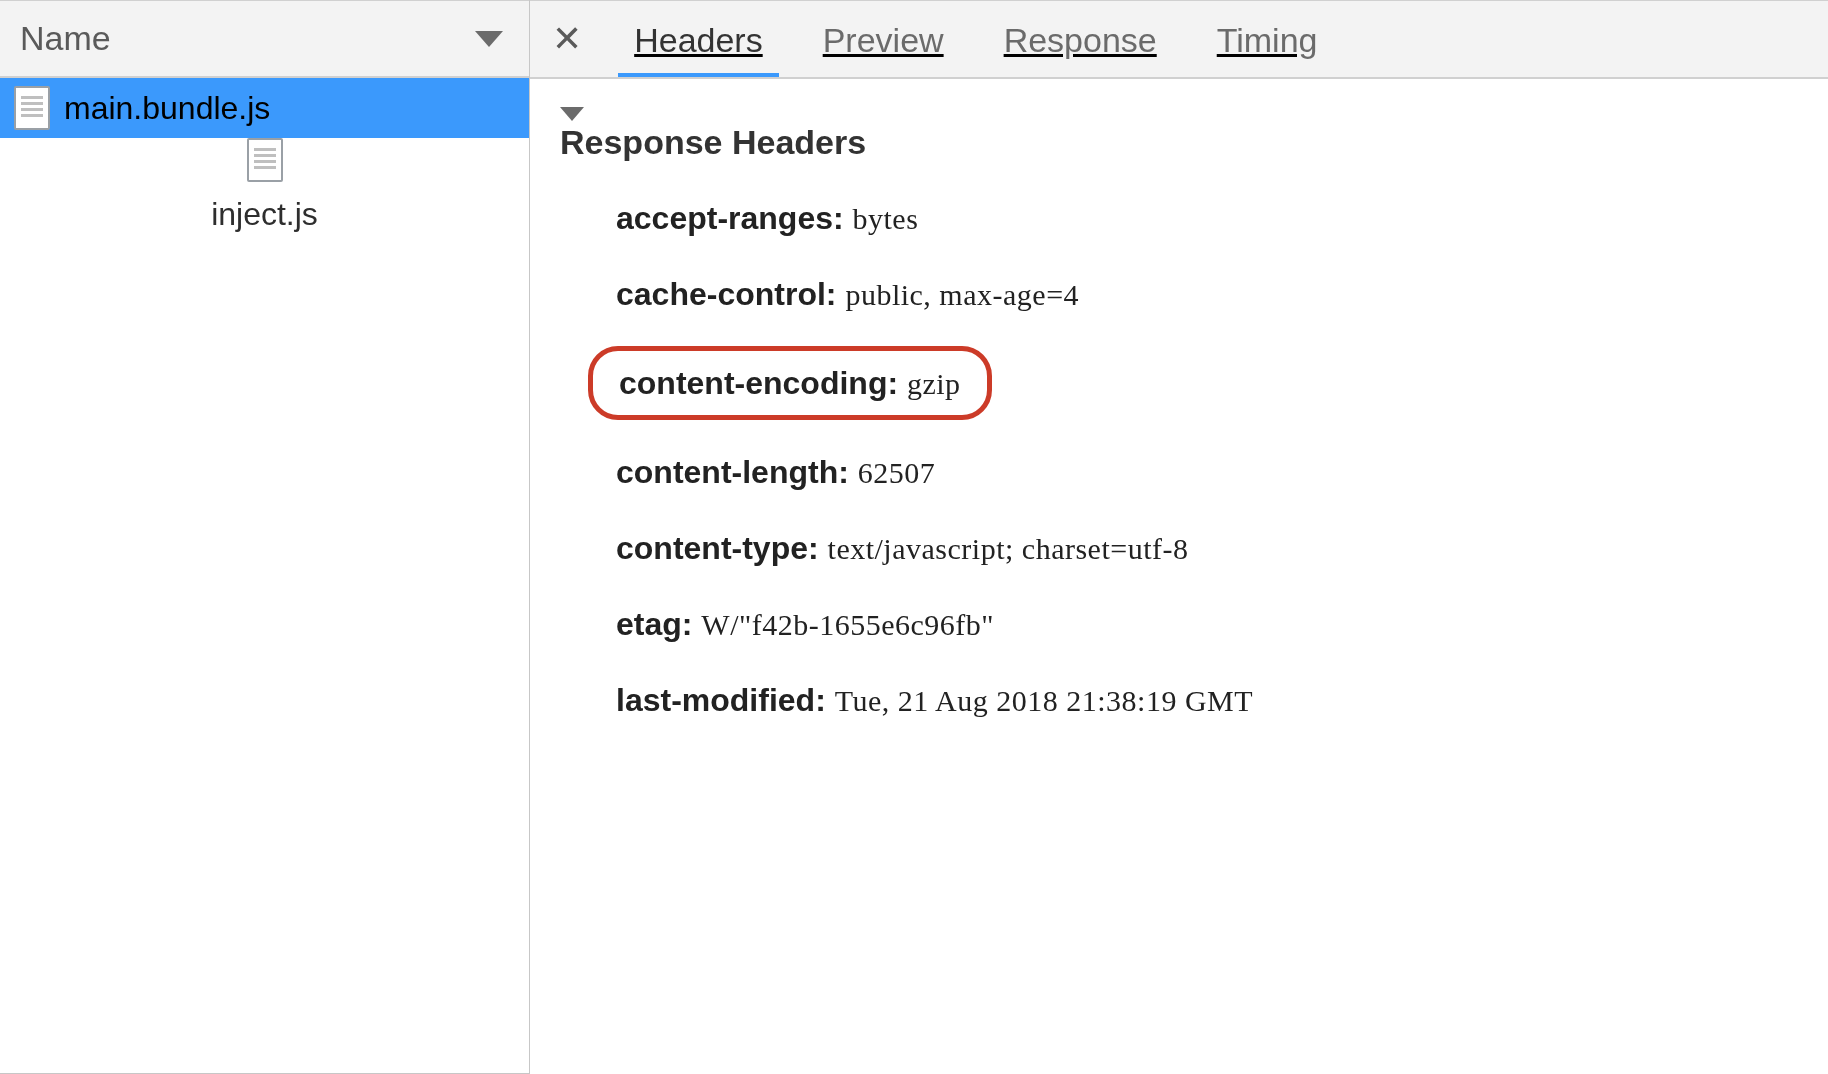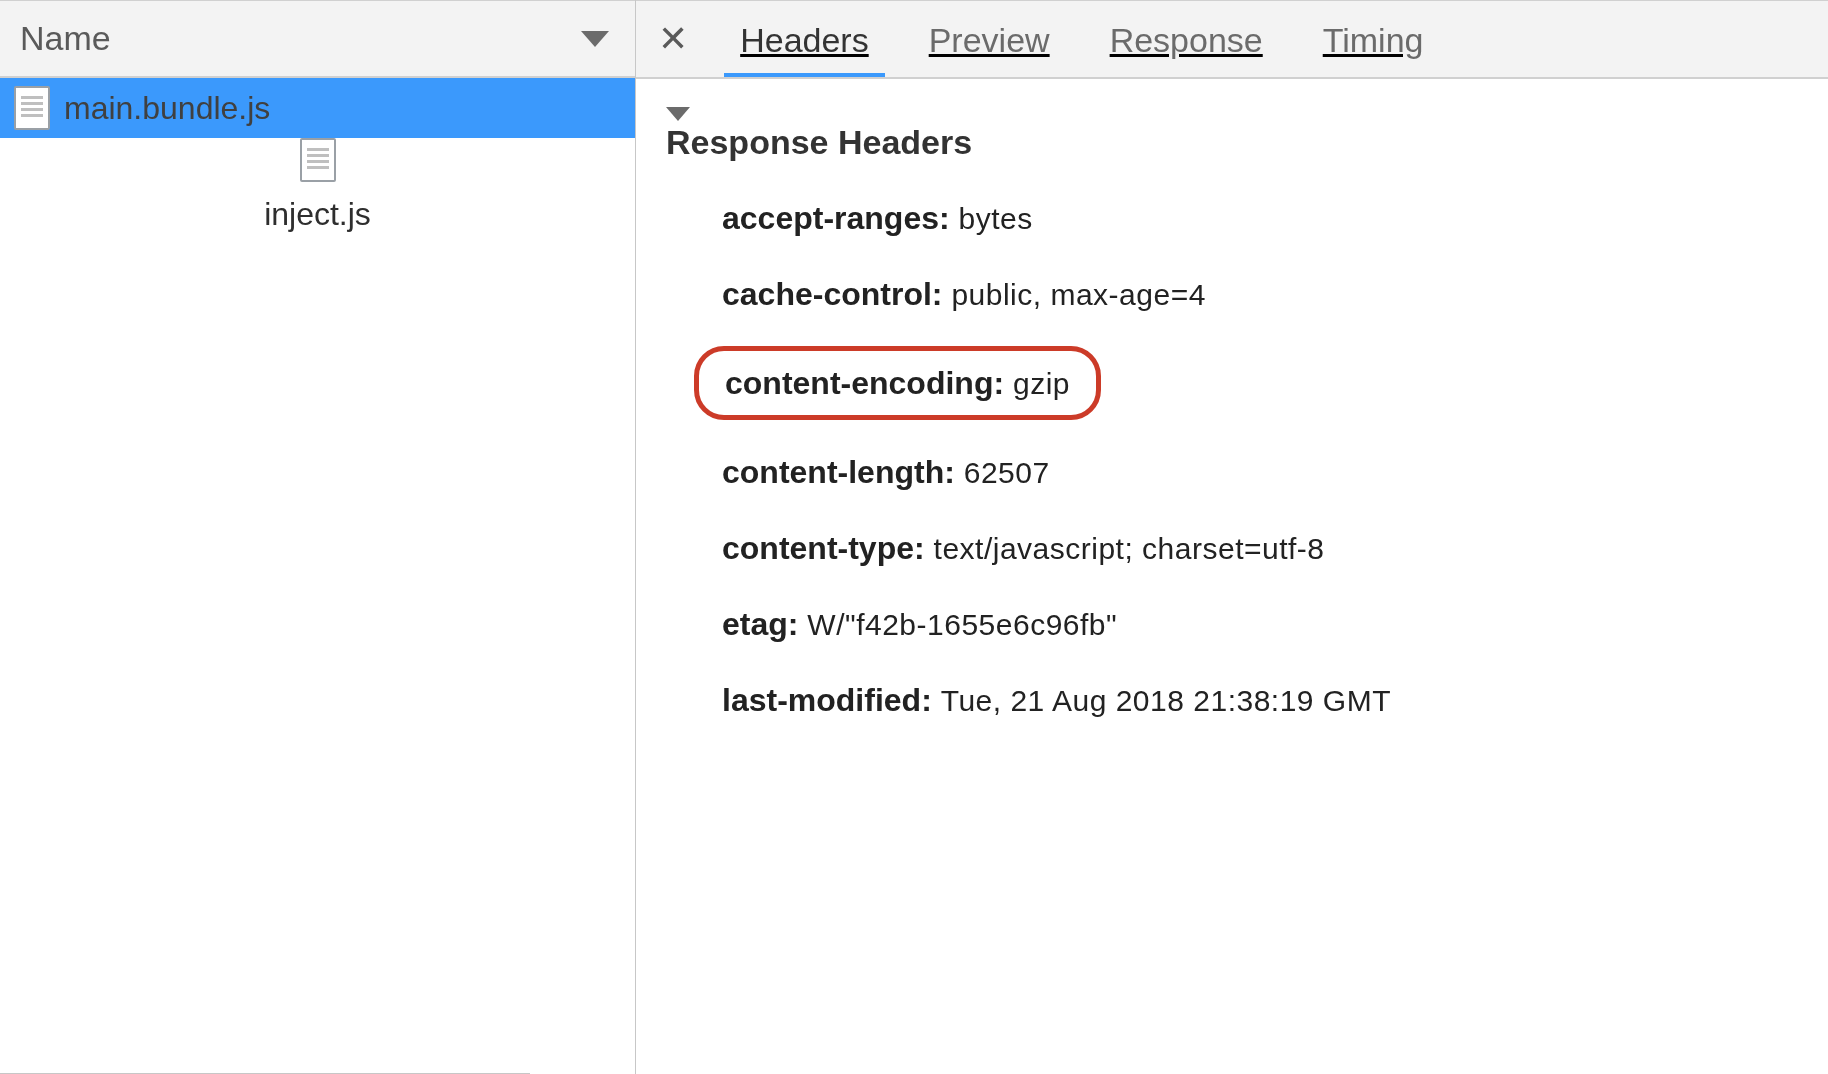--- a/index.html
+++ b/index.html
@@ -10,21 +10,21 @@
     body {
       font-family: -apple-system, BlinkMacSystemFont, "Segoe UI", Helvetica, Arial, sans-serif;
       font-size: 28px;
       background: #fff;
       width: 1828px;
       height: 1074px;
       display: flex;
       overflow: hidden;
     }
     .left-panel {
-      width: 636px;
+      width: 530px;
       border-right: 1px solid #c7c7c7;
       display: flex;
       flex-direction: column;
       background: #fff;
     }
     .left-header {
       background: #f3f3f3;
       border-top: 1px solid #d0d0d0;
       border-bottom: 1px solid #d0d0d0;
       padding: 18px 20px;
@@ -50,21 +50,21 @@
       display: flex;
       align-items: center;
       height: 60px;
       padding: 0 14px;
       gap: 14px;
       font-size: 32px;
       cursor: pointer;
     }
     .file-row.selected {
       background: #3b99fc;
-      color: #404040;
+      color: #000000;
     }
     .file-row:not(.selected) {
       color: #2e2e2e;
       flex-direction: column;
     }
     .file-icon {
       width: 36px;
       height: 44px;
       background: #fff;
       border: 2px solid #9aa0a6;
@@ -156,21 +156,21 @@
       line-height: 1.5;
       margin-bottom: 28px;
       color: #222;
       font-size: 32px;
       word-break: break-word;
     }
     .header-key {
       font-weight: 700;
     }
     .header-val {
-      font-family: Liberation Sans, sans-serif;
+      font-family: Liberation Serif, serif;
       font-size: 30px;
       letter-spacing: 0.5px;
     }
     .highlighted {
       display: inline-block;
       border: 5px solid #cc3b28;
       border-radius: 30px;
       padding: 8px 26px;
       margin-left: -28px;
       text-align: center;

